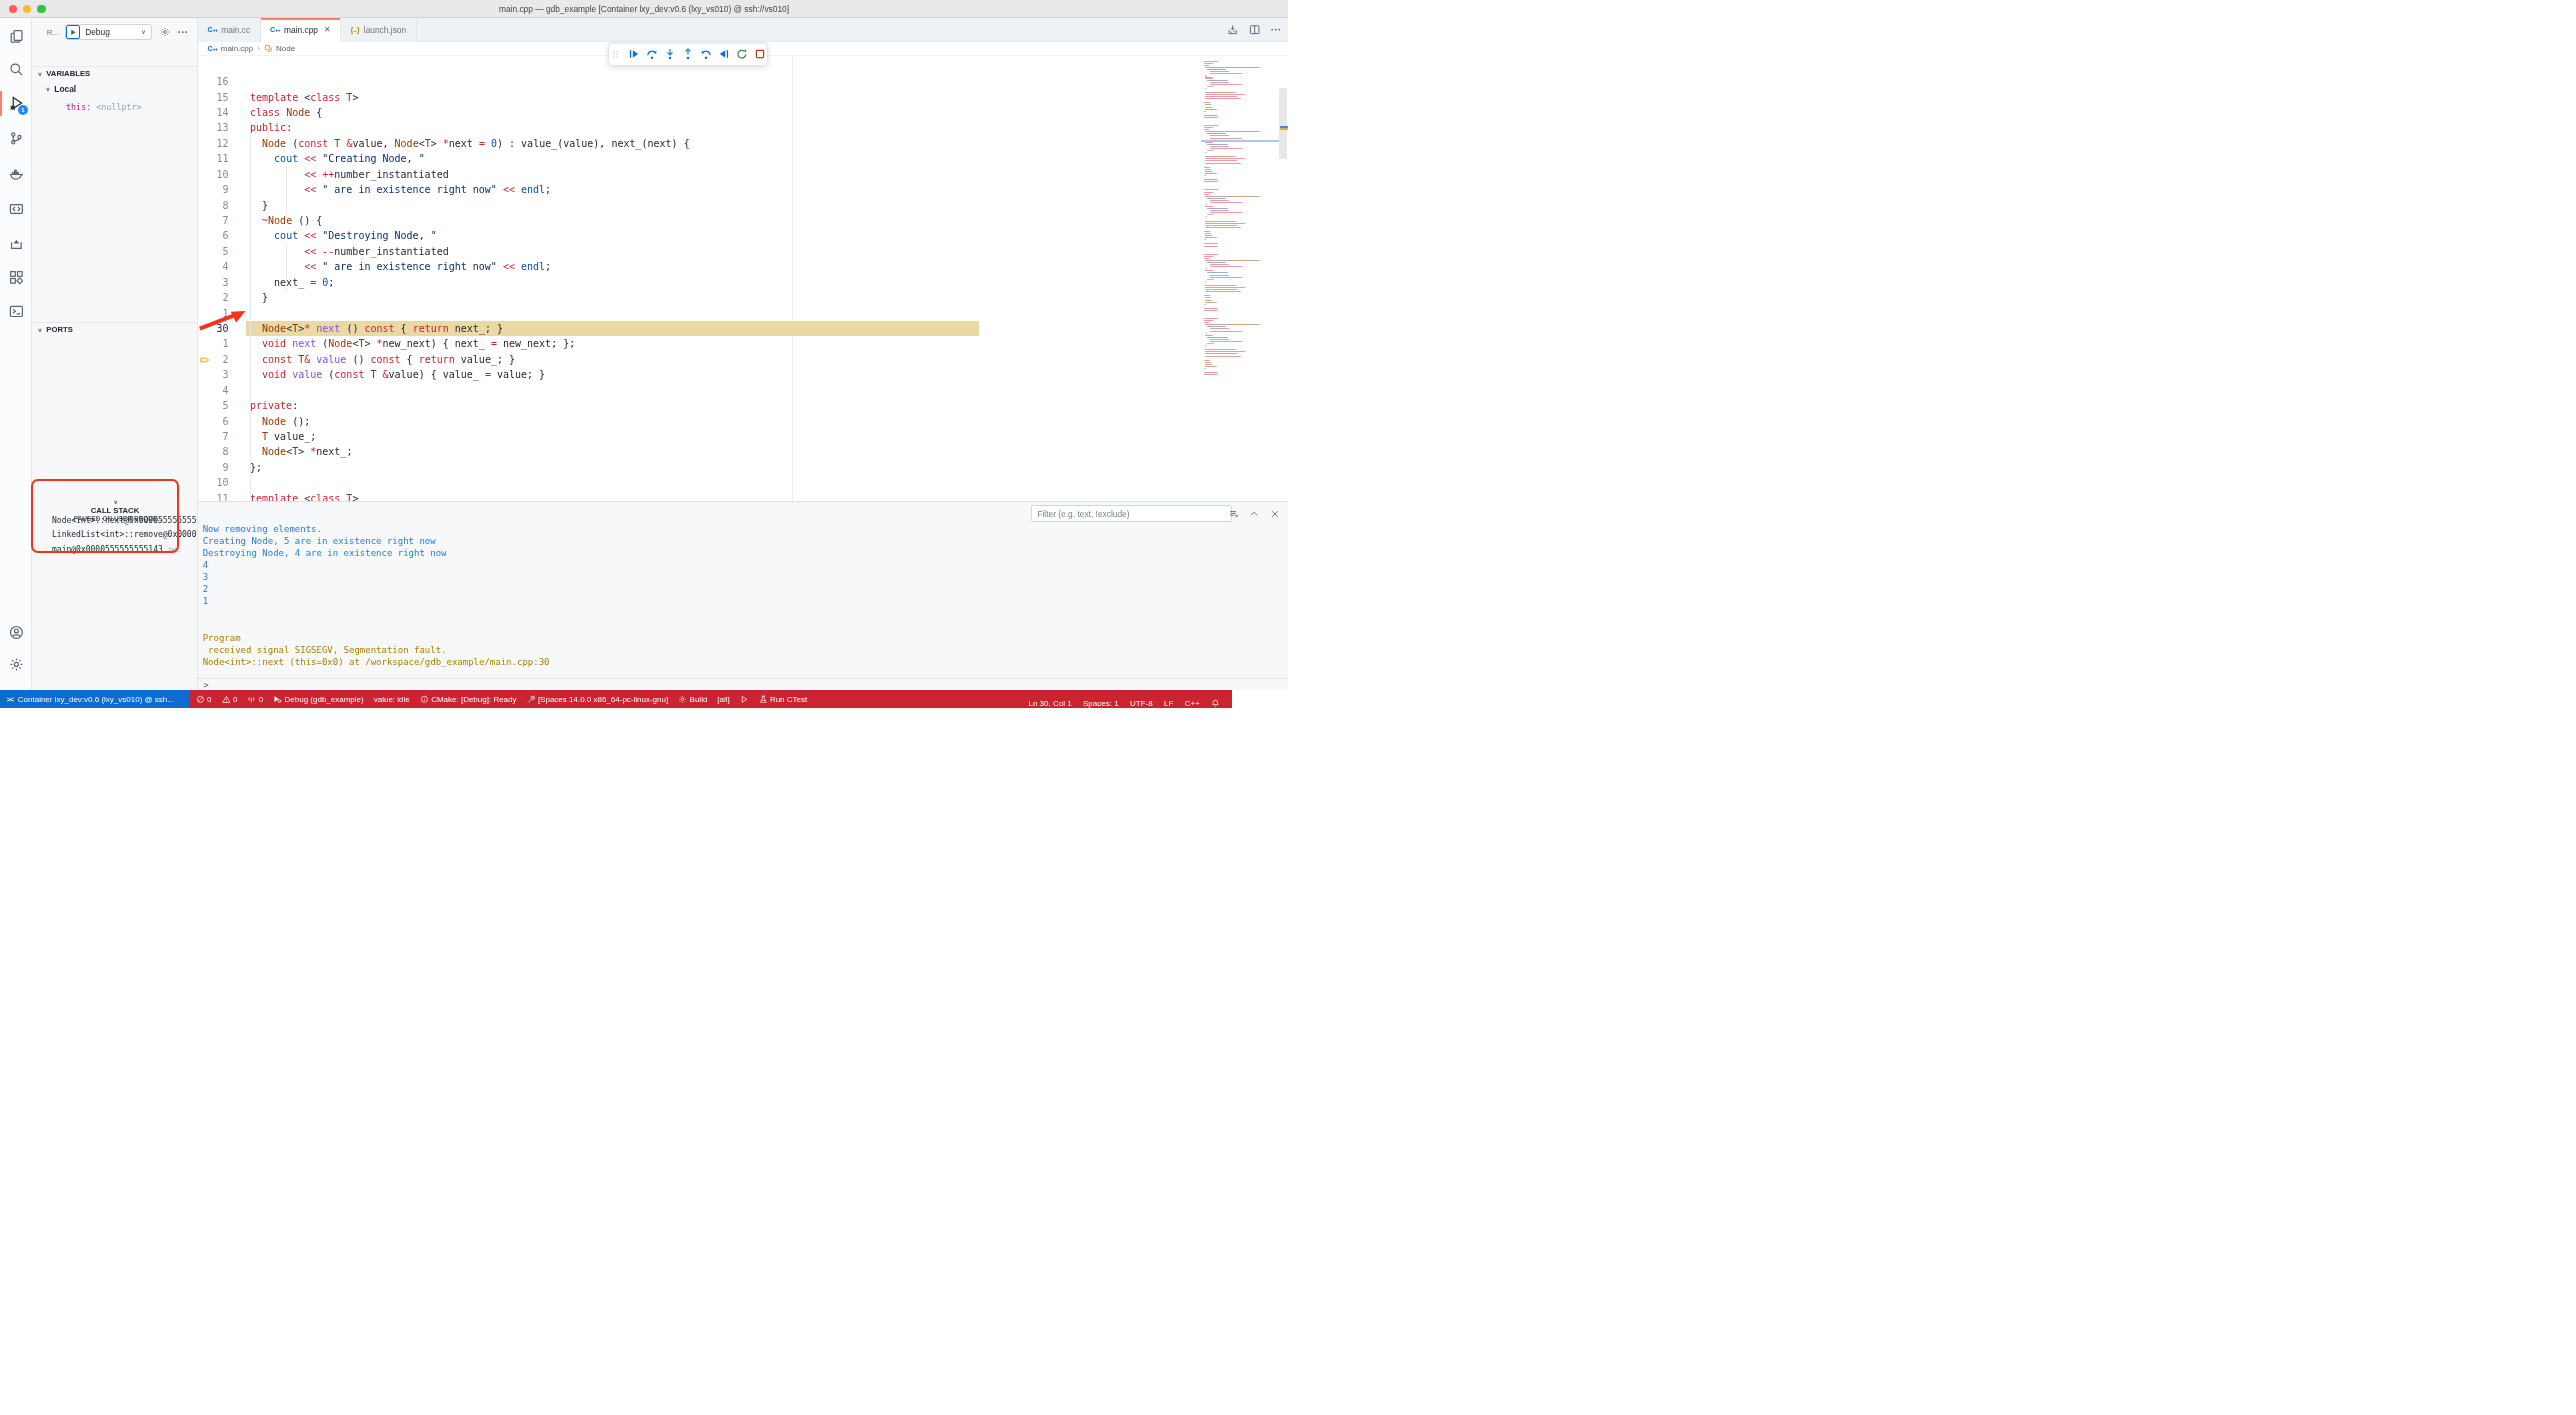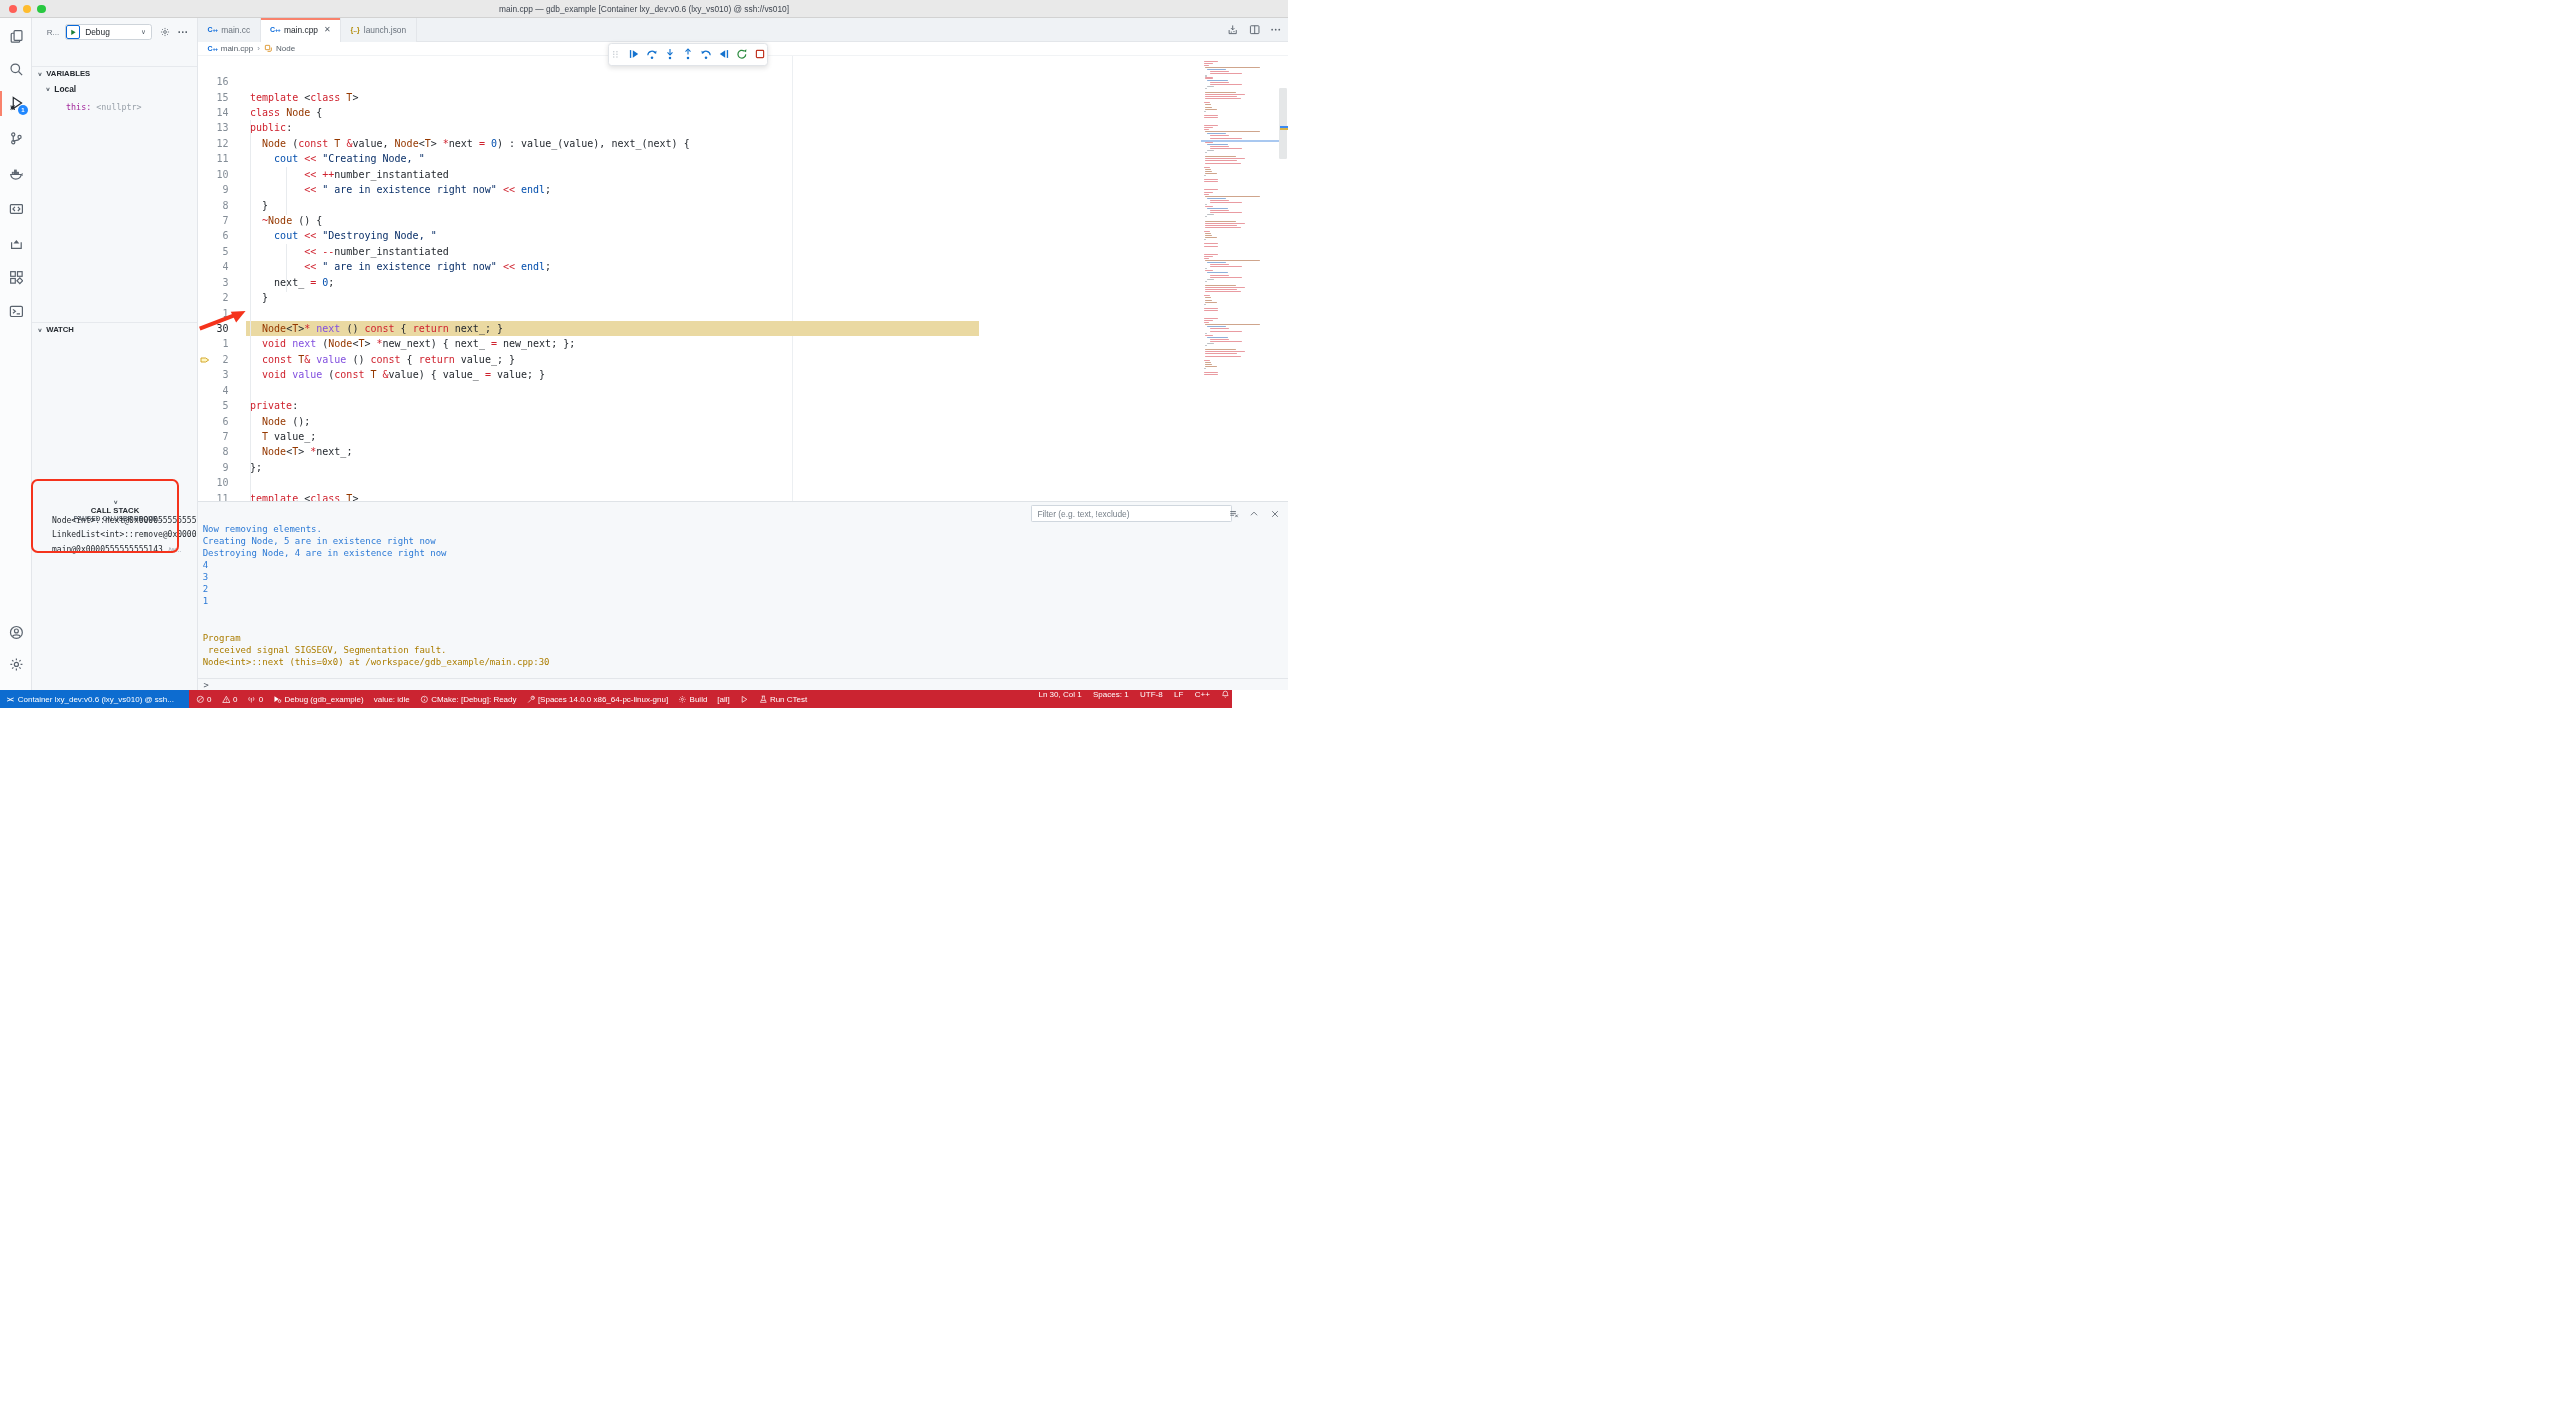--- a/index.html
+++ b/index.html
@@ -101,21 +101,21 @@
   .conline{position:absolute;left:4.7px;width:1080px;height:12px;font-family:var(--mono);font-size:9px;line-height:12px;white-space:pre;}
   .co-blue{color:var(--console-blue);} .co-orange{color:var(--console-orange);}
   .prompt-row{position:absolute;left:0;top:176px;width:1090px;height:12px;border-top:0.7px solid #e3e6ea;}
   .prompt-chev{position:absolute;left:5.4px;top:0.7px;font-family:var(--mono);font-size:8.7px;color:#57606a;}
 
   
   .statusbar{position:absolute;left:0;top:690px;width:1232px;height:18px;background:var(--status-red);display:flex;align-items:stretch;color:#fff;font-size:8px;}
   .sb-remote{background:var(--remote-blue);display:flex;align-items:center;padding:0 6.7px;width:189px;cursor:pointer;white-space:nowrap;overflow:hidden;}
   .sb-remote .rico{font-weight:bold;font-size:6.7px;letter-spacing:-0.7px;margin-right:4.7px;}
   .sb-left{display:flex;align-items:center;padding-left:6.7px;gap:10px;flex:1;}
-  .sb-right{display:flex;align-items:flex-start;gap:11.4px;padding-right:2px;}
+  .sb-right{display:flex;align-items:flex-end;gap:11.4px;padding-right:12px;}
   .sb-item{display:flex;align-items:center;gap:2.7px;cursor:pointer;white-space:nowrap;}
 
   
   .anno-box{position:absolute;left:31px;top:479px;width:148px;height:74px;border:2.7px solid var(--annotation-red);border-radius:6.7px;z-index:50;pointer-events:none;}
   .anno-arrow{position:absolute;left:193px;top:305px;z-index:50;pointer-events:none;}
 
   svg.ic{display:block;}
 </style>
 </head>
 <body>
@@ -261,21 +261,21 @@
     <div class="subsection" style="top:66px;">
       <span class="chev">∨</span>
       <span>Local</span>
     </div>
     <div class="var-row" style="top:84px;">
       <span class="var-name" id="var-name">this:</span> <span class="var-val" id="var-val">&lt;nullptr&gt;</span>
     </div>
 
     <div class="section-h" style="top:304px;">
       <span class="chev">∨</span>
-      <span>WATCH</span>
+      <span>PORTS</span>
     </div>
 
     <div class="section-h" style="top:480px;border-top:none;flex-direction:column;">
       <span class="chev">∨</span>
       <span>CALL STACK</span>
       <span class="cs-badge">PAUSED ON USER REQUE...</span>
     </div>
     <div id="callstack">
         <div class="cs-frame" style="top: 498px;">Node&lt;int&gt;::next@0x00005555555555</div>
         <div class="cs-frame" style="top: 512px;">LinkedList&lt;int&gt;::remove@0x000055</div>

